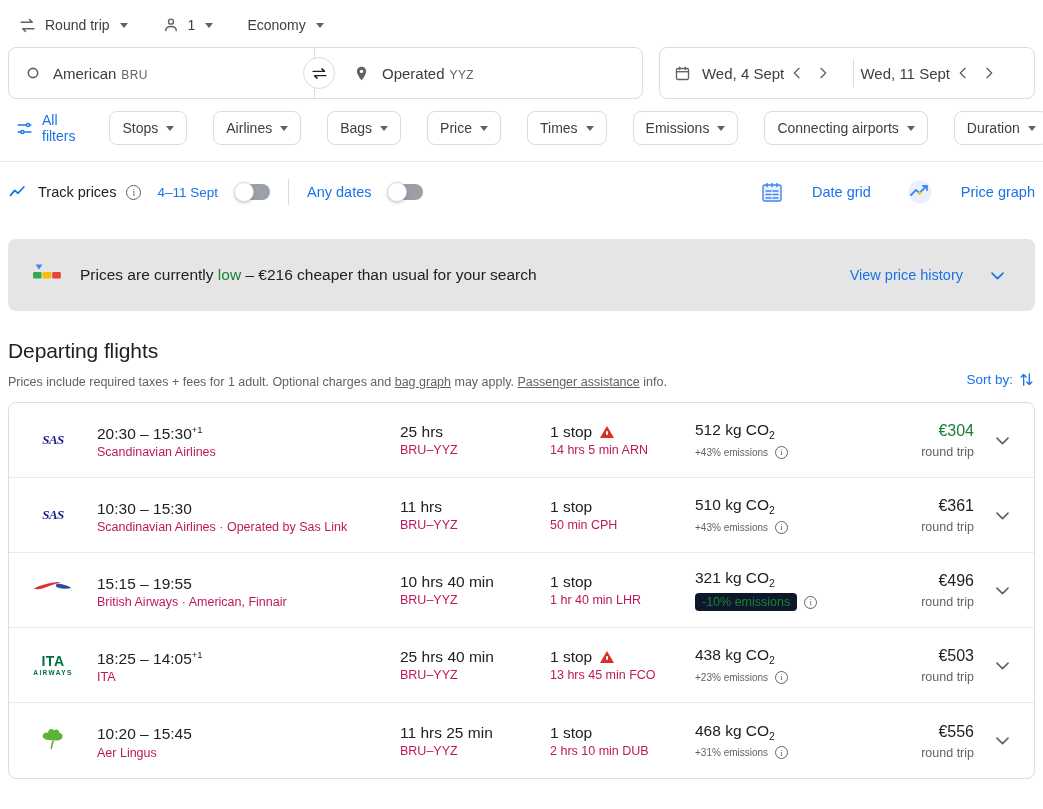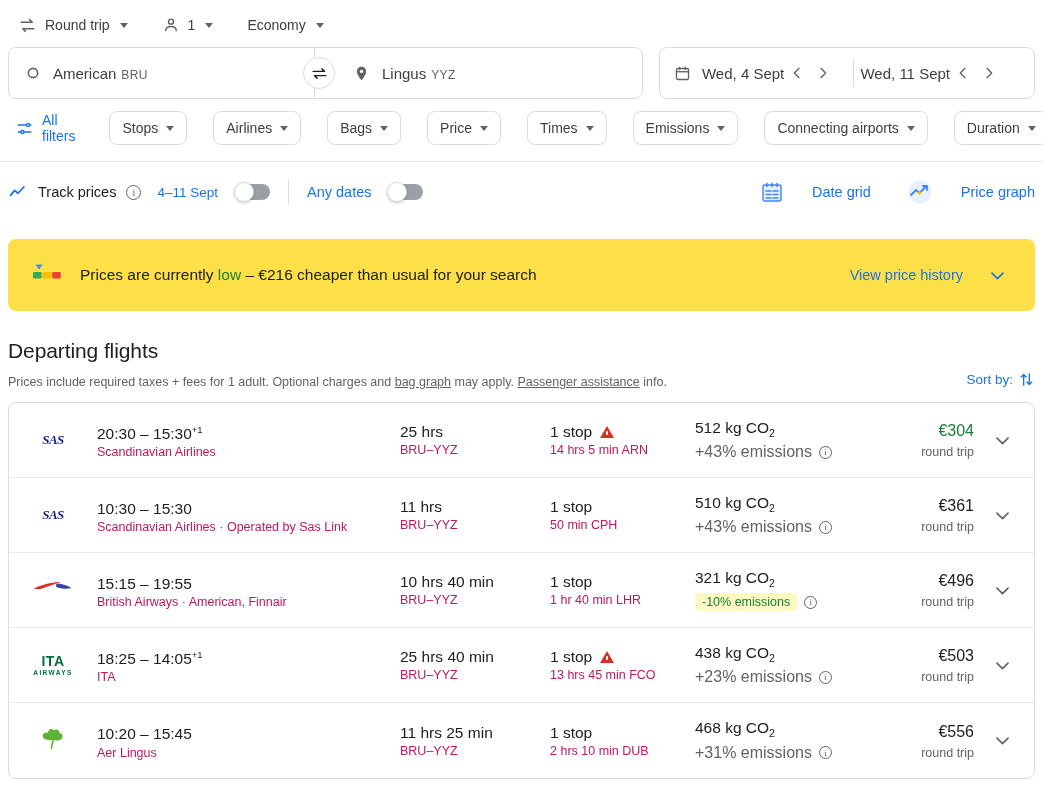--- a/index.html
+++ b/index.html
@@ -60,21 +60,21 @@
   .blue-sm { color: #1a73e8; font-size: 13.5px; font-weight: 500; cursor: pointer; }
   .toggle { width: 34px; height: 16px; border-radius: 9px; background: #9aa0a6; position: relative; cursor: pointer; }
   .toggle .knob { position: absolute; width: 20px; height: 20px; border-radius: 50%; background: #fff; border: 1px solid #dadce0; top: -2.5px; left: -2px; box-shadow: 0 1px 3px rgba(60,64,67,.3); }
   .vdiv { width: 1px; height: 26px; background: #dadce0; margin: 0 18px; }
   .spacer { flex: 1; }
   .trk-link { display: flex; align-items: center; gap: 28px; color: #1a73e8; font-size: 14.5px; cursor: pointer; }
 
   
   .banner {
     margin: 17px 8px 0 8px; width: 1027px; height: 72px;
-    background: #fde047; border-radius: 8px;
+    background: #e5e5e5; border-radius: 8px;
     display: flex; align-items: center; padding: 12px 24px;
   }
   .banner-text { font-size: 15.5px; color: #202124; margin-left: 18px; }
   .banner-text .low { color: #188038; }
   .banner-link { color: #1a73e8; font-size: 14.5px; cursor: pointer; }
   .chev-btn { width: 28px; height: 28px; display: flex; align-items: center; justify-content: center; margin-left: 20px; cursor: pointer; }
 
   
   .dep-head { padding: 28px 8px 0 8px; }
   .dep-title { font-size: 21px; color: #202124; font-weight: 400; letter-spacing: -.1px; }
@@ -101,22 +101,22 @@
   .c-price { flex: 1; text-align: right; padding-right: 4px; }
   .c-exp { width: 48px; display: flex; align-items: center; justify-content: center; flex: none; }
 
   .t1 { font-size: 15.5px; color: #202124; line-height: 20px; }
   .t1 sup { font-size: 9.5px; vertical-align: super; }
   .t2 { font-size: 12.5px; color: #be185d; line-height: 16px; }
   .stops-line { display: flex; align-items: center; gap: 8px; }
   .warn { width: 0; height: 0; border-left: 7px solid transparent; border-right: 7px solid transparent; border-bottom: 12px solid #d93025; position: relative; }
   .warn::after { content: ""; position: absolute; left: -1px; top: 4.5px; width: 2px; height: 4px; background: #fff; border-radius: 1px; }
   .emis-line { display: flex; align-items: center; gap: 7px; margin-top: 4px; }
-  .emis-badge { background: #fef9c3; color: #188038; font-size: 12.5px; border-radius: 4px; padding: 2px 7px; font-weight: 500; }
-  .emis-plain { font-size: 16px; color: #5f6368; }
+  .emis-badge { background: #0f172a; color: #188038; font-size: 12.5px; border-radius: 4px; padding: 2px 7px; font-weight: 500; }
+  .emis-plain { font-size: 10px; color: #5f6368; }
   .price { font-size: 16px; color: #202124; font-weight: 500; line-height: 20px; }
   .price.green { color: #188038; }
   .price-sub { font-size: 12.5px; color: #5f6368; margin-top: 4px; }
   .co2 { font-size: 15.5px; color: #202124; }
   .co2 sub { font-size: 10.5px; vertical-align: sub; }
 
   
   .logo-sas { font-family: "Liberation Serif", serif; font-style: italic; font-weight: 700; font-size: 13px; color: #1a1a8c; letter-spacing: -.5px; }
   .logo-ita { display: flex; flex-direction: column; align-items: center; line-height: 1; }
   .logo-ita .ita-top { font-size: 14px; font-weight: 700; color: #00713c; letter-spacing: .5px; }
@@ -168,21 +168,21 @@
       </div>
       <div class="fld-sep"></div>
       <div class="fld" style="padding-left:38px;">
         <span class="ico">
           <svg width="17" height="17" viewBox="0 0 24 24" fill="#5f6368">
               <path d="M12 2.5c-3.6 0-6.5 2.9-6.5 6.5 0 4.9 6.5 12.5 6.5 12.5s6.5-7.6 6.5-12.5c0-3.6-2.9-6.5-6.5-6.5z"></path>
               <circle cx="12" cy="9" r="2.4" fill="#fff"></circle>
             </svg>
         </span>
         <span class="city">
-          <span>Lingus</span><span class="code">YYZ</span>
+          <span>Operated</span><span class="code">YYZ</span>
         </span>
       </div>
       <div class="swapbtn">
         <span class="ico">
           <svg width="17" height="17" viewBox="0 0 24 24" fill="none" stroke="#202124" stroke-width="2.1" stroke-linecap="round" stroke-linejoin="round">
             <path d="M3 9h16l-3.5-3.5"></path>
               <path d="M21 15H5l3.5 3.5"></path>
           </svg>
         </span>
       </div>

